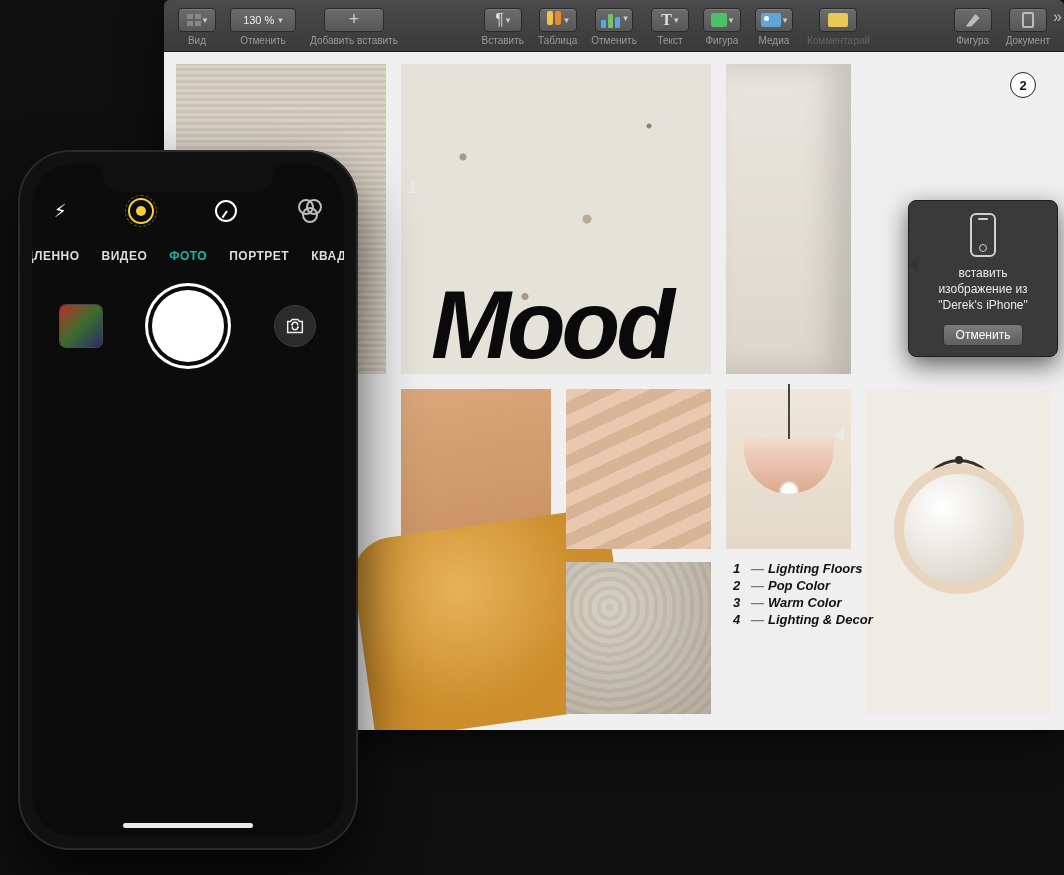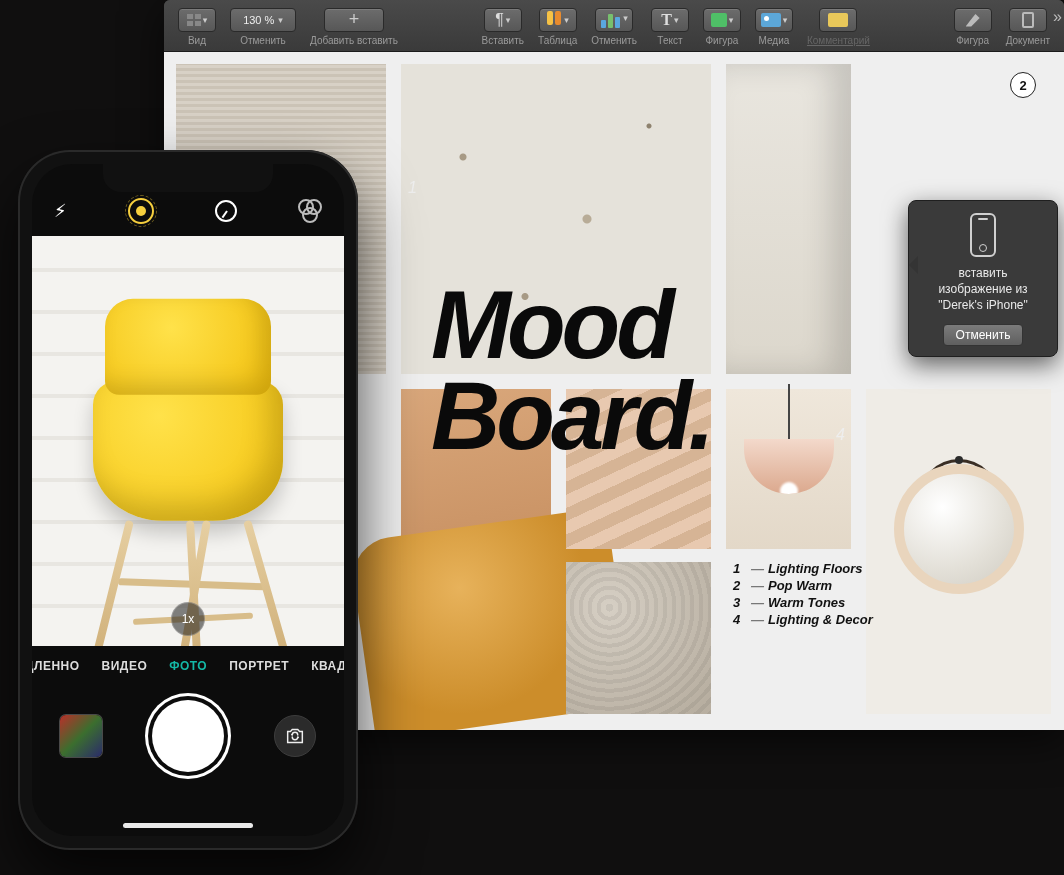--- a/index.html
+++ b/index.html
@@ -47,21 +47,21 @@
     padding:2px 6px 0; cursor:default; }
   .tbtn .ico {
     width:38px; height:24px; border-radius:4px;
     background:linear-gradient(#6c6c6c,#575757);
     border:1px solid #2a2a2a; box-shadow: inset 0 1px 0 rgba(255,255,255,.1);
     display:flex; align-items:center; justify-content:center;
     color:#ddd; font-size:14px;
   }
   .tbtn .ico.wide{width:60px;}
   .tbtn .lbl{ margin-top:3px; color:#9a9a9a;}
-  .tbtn.dim .lbl{color:#666;text-decoration:underline;}
+  .tbtn.dim .lbl{color:#666;}
   .zoom-box{ width:66px; height:24px; border-radius:4px;
     background:linear-gradient(#6c6c6c,#575757); border:1px solid #2a2a2a;
     display:flex;align-items:center;justify-content:center; color:#eee; font-size:11px; gap:4px;}
   .flex-spacer{flex:1;}
   .chevmore{position:absolute; right:2px; top:8px; color:#bbb; font-size:16px;}
 
   
   .pill{display:inline-block;width:6px;height:14px;border-radius:2px;margin:0 1px;}
   .p-y{background:#f6c245;} .p-o{background:#e88b2e;}
   .bar{display:inline-block;width:5px;border-radius:1px;margin:0 1px; align-self:flex-end;}
@@ -375,30 +375,29 @@
       <div class="tile t8">
         <div class="mirror">
           <div class="strap"></div>
             <div class="nail"></div>
             <div class="disc"></div>
         </div>
       </div>
 
       <div class="headline">
         <div>Mood</div>
-        <div>Board.</div>
       </div>
 
       <div class="tile circ c1">1</div>
       <div class="tile circ c4">4</div>
 
       <div class="legend">
         <div><span class="n">1</span><span class="dash">—</span><span>Lighting Floors</span></div>
-        <div><span class="n">2</span><span class="dash">—</span><span>Pop Warm</span></div>
-        <div><span class="n">3</span><span class="dash">—</span><span>Warm Tones</span></div>
+        <div><span class="n">2</span><span class="dash">—</span><span>Pop Color</span></div>
+        <div><span class="n">3</span><span class="dash">—</span><span>Warm Color</span></div>
         <div><span class="n">4</span><span class="dash">—</span><span>Lighting &amp; Decor</span></div>
       </div>
     </div>
 
     <div class="circpage">2</div>
 
     <div class="popover">
       <div class="phone-ic"></div>
       <div class="pop-line">
         <span>вставить</span><br>
@@ -418,32 +417,20 @@
       <span class="ic">⚡︎</span>
       <span class="live"></span>
       <span class="timer-ic"></span>
       <span class="filter-ic">
         <span class="a"></span>
           <span class="b"></span>
           <span class="c"></span>
       </span>
     </div>
 
-    <div class="viewfinder">
-      <div class="chair">
-        <div class="seat"></div>
-        <div class="legs">
-          <div class="leg l1"></div>
-            <div class="leg l2"></div>
-          <div class="leg l3"></div>
-            <div class="leg l4"></div>
-        </div>
-      </div>
-      <div class="zoom1x">1x</div>
-    </div>
 
     <div class="mode-strip">
       <span>МЕДЛЕННО</span>
       <span>ВИДЕО</span>
       <span class="sel">ФОТО</span>
       <span>ПОРТРЕТ</span>
       <span>КВАДРАТ</span>
     </div>
 
     <div class="shutter-row">

